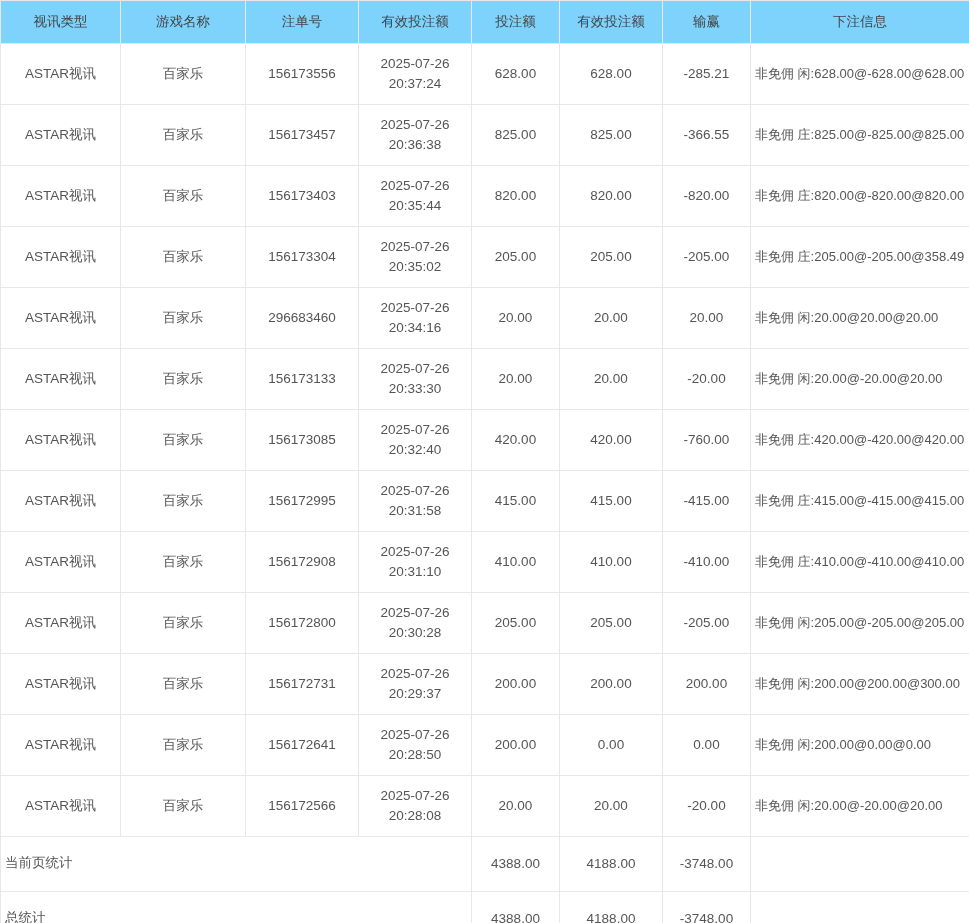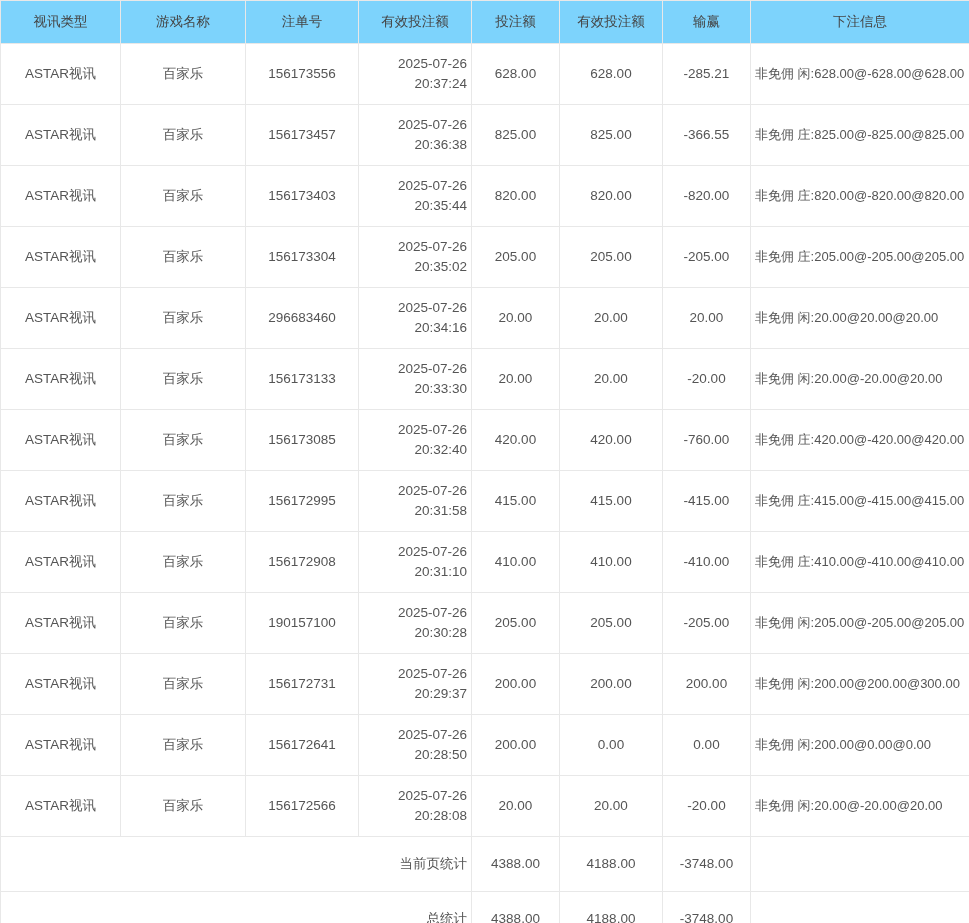--- a/index.html
+++ b/index.html
@@ -44,32 +44,33 @@
   }
   .col-0 { width: 120px; }
   .col-1 { width: 125px; }
   .col-2 { width: 113px; }
   .col-3 { width: 113px; }
   .col-4 { width: 88px; }
   .col-5 { width: 103px; }
   .col-6 { width: 88px; }
   .col-7 { width: 219px; }
 
-  td.cell-time { line-height: 1.45; text-align: right; }
+  td.cell-time { line-height: 1.45; }
   td.cell-info {
     text-align: left;
     font-size: 13px;
     line-height: 1.45;
   }
   tr.summary-row td {
     height: 42px;
     color: #555555;
   }
   td.summary-label {
-    text-align: right;
+    text-align: left;
+    font-family: Liberation Mono, monospace;
   }
   td.empty-cell { background: #ffffff; }
 </style>
 </head>
 <body>
 
 <table class="bet-table">
   <colgroup>
     <col class="col-0">
       <col class="col-1">
@@ -136,21 +137,21 @@
       <td>ASTAR视讯</td>
       <td>百家乐</td>
       <td>156173304</td>
       <td class="cell-time">
         <span>2025-07-26</span><br>
         <span>20:35:02</span>
       </td>
       <td>205.00</td>
       <td>205.00</td>
       <td>-205.00</td>
-      <td class="cell-info">非免佣 庄:205.00@-205.00@205.00</td>
+      <td class="cell-info">非免佣 庄:205.00@-205.00@358.49</td>
     </tr>
     <tr>
       <td>ASTAR视讯</td>
       <td>百家乐</td>
       <td>296683460</td>
       <td class="cell-time">
         <span>2025-07-26</span><br>
         <span>20:34:16</span>
       </td>
       <td>20.00</td>
@@ -206,21 +207,21 @@
         <span>20:31:10</span>
       </td>
       <td>410.00</td>
       <td>410.00</td>
       <td>-410.00</td>
       <td class="cell-info">非免佣 庄:410.00@-410.00@410.00</td>
     </tr>
     <tr>
       <td>ASTAR视讯</td>
       <td>百家乐</td>
-      <td>190157100</td>
+      <td>156172800</td>
       <td class="cell-time">
         <span>2025-07-26</span><br>
         <span>20:30:28</span>
       </td>
       <td>205.00</td>
       <td>205.00</td>
       <td>-205.00</td>
       <td class="cell-info">非免佣 闲:205.00@-205.00@205.00</td>
     </tr>
     <tr>

